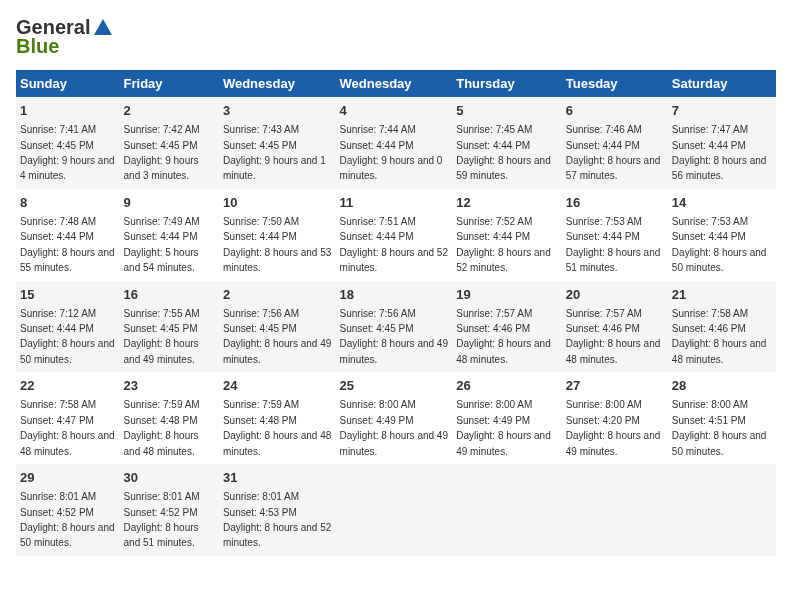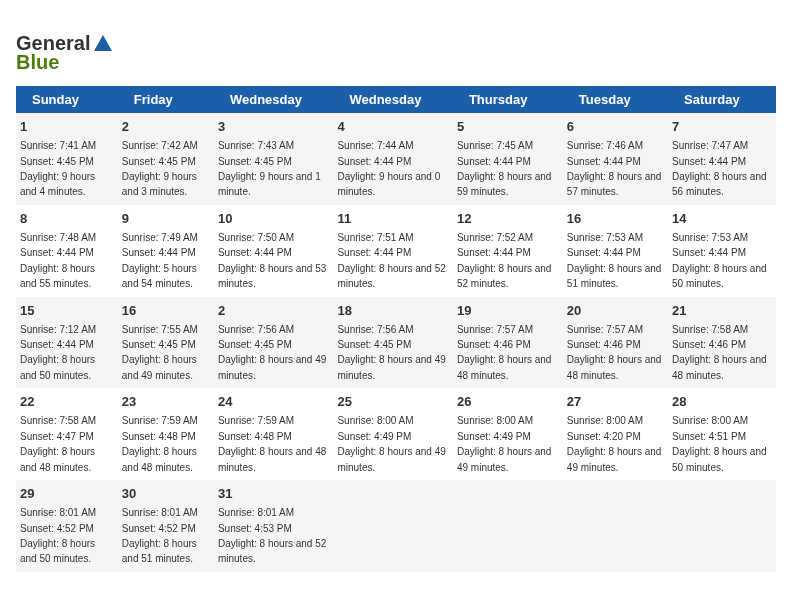--- a/index.html
+++ b/index.html
@@ -8,21 +8,20 @@
       background: #fff;
       width: 792px;
       min-height: 612px;
       padding: 16px;
     }
     .header-area {
       display: flex;
       justify-content: space-between;
       align-items: flex-start;
       margin-bottom: 12px;
-      margin-top: 16px;
     }
     .logo {
       display: flex;
       flex-direction: column;
       align-items: flex-start;
     }
     .title-area {
       text-align: right;
     }
     .main-title {
@@ -35,21 +34,21 @@
       color: #555;
     }
     table {
       width: 100%;
       border-collapse: collapse;
       font-size: 11px;
     }
     thead tr th {
       background-color: #1a5fa8;
       color: #fff;
-      padding: 6px 16px;
+      padding: 6px 4px;
       text-align: left;
       font-size: 13px;
       font-weight: bold;
     }
     tbody tr {
       vertical-align: top;
     }
     tbody tr:nth-child(odd) {
       background-color: #f5f5f5;
     }

